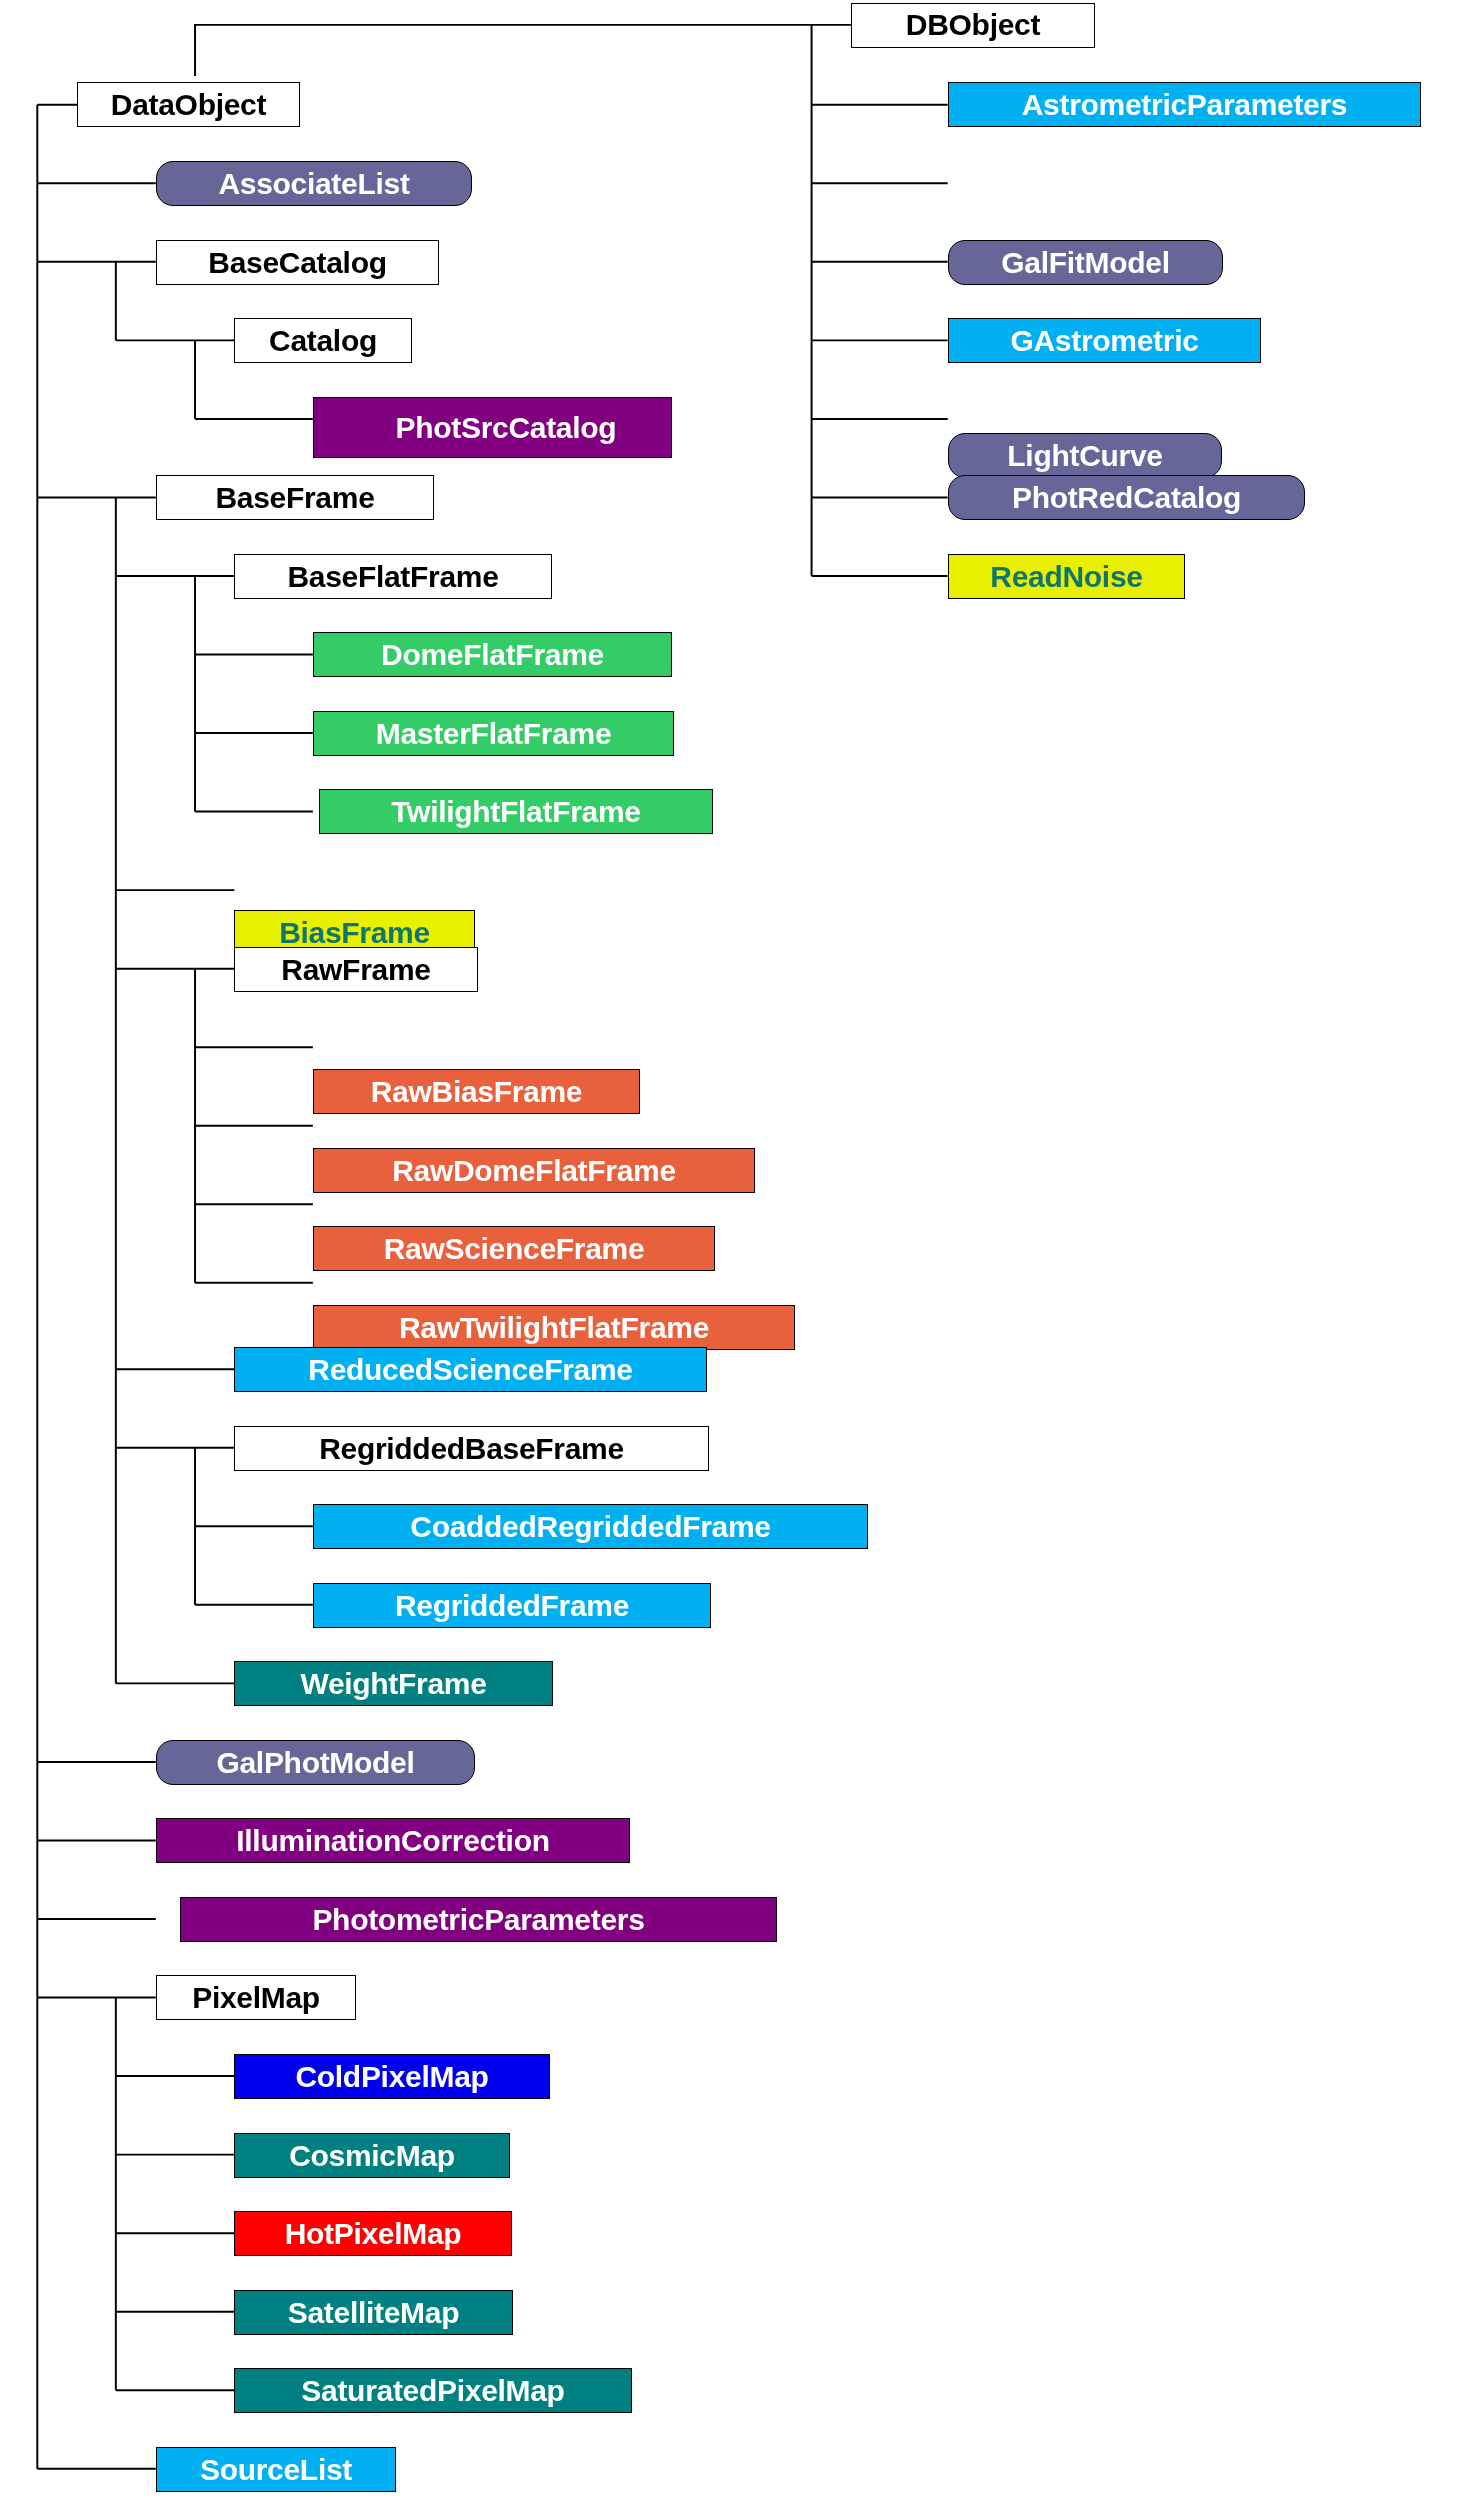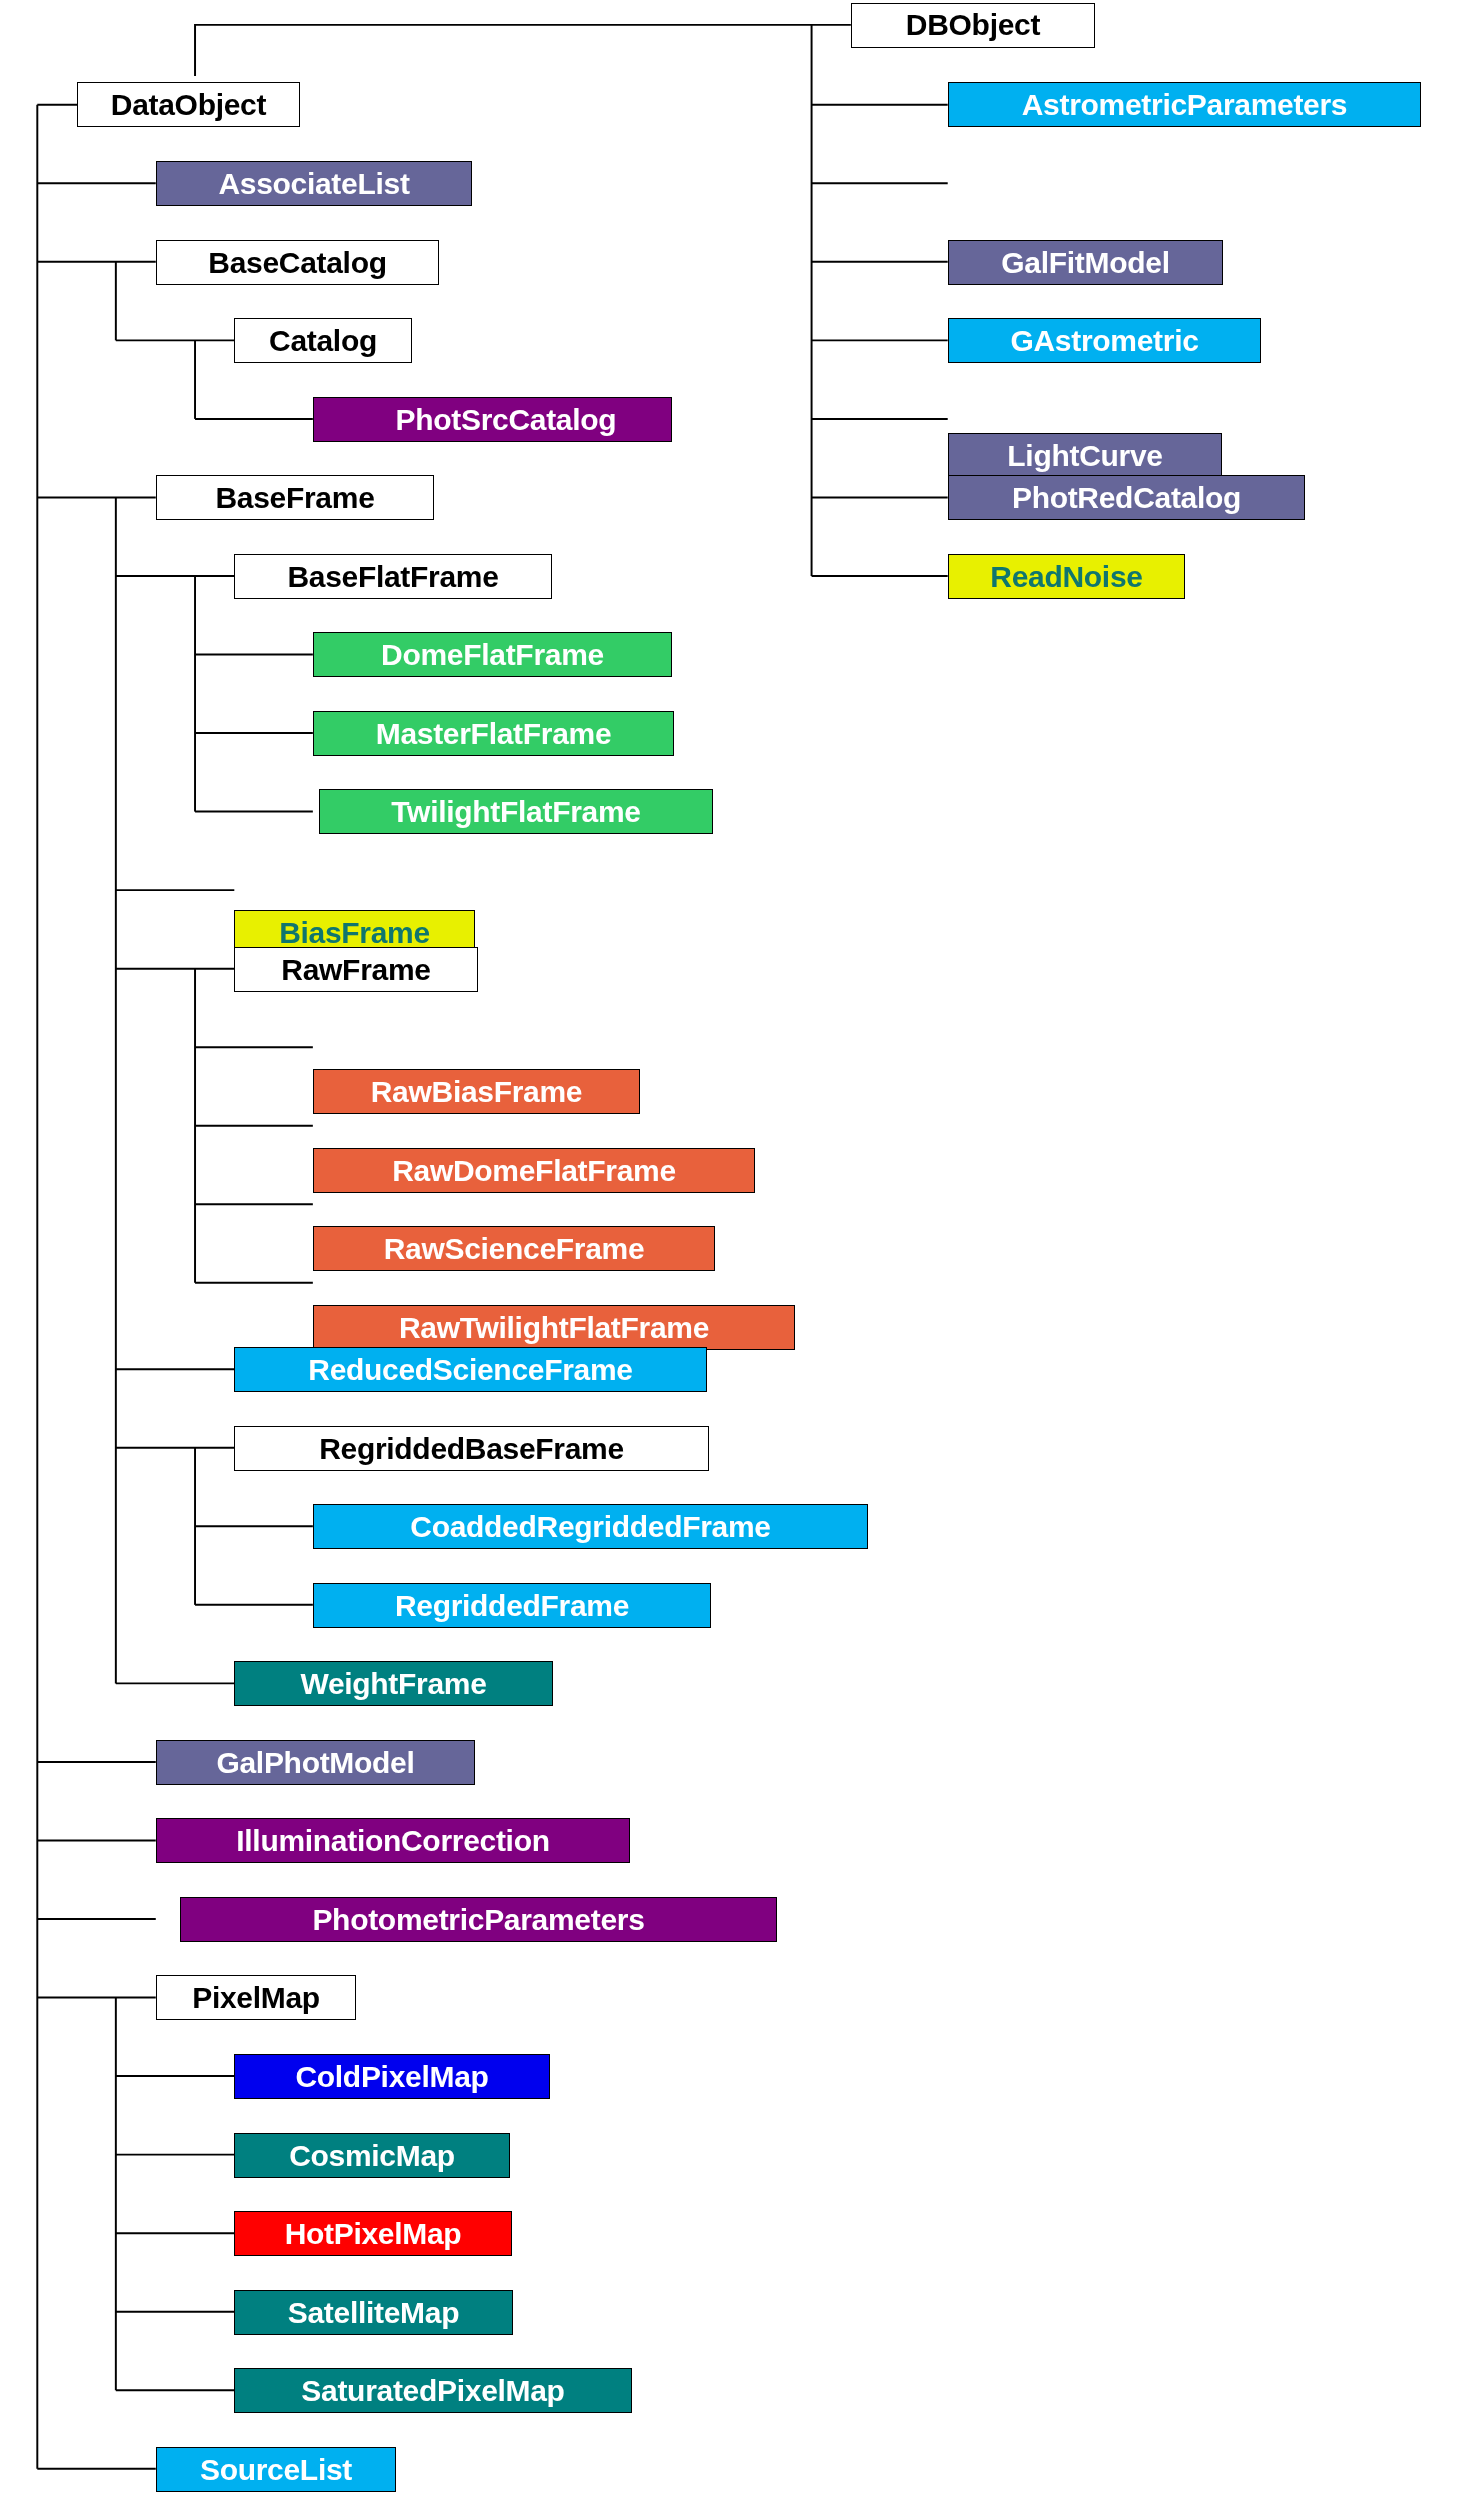--- a/index.html
+++ b/index.html
@@ -36,21 +36,21 @@
     font-weight: bold;
     font-size: 30px;
     letter-spacing: -0.3px;
     line-height: 1;
     padding: 0 9.2px;
   }
   .node.base {
     background: #ffffff;
     color: #000000;
   }
-  .node.slate   { background: #666699; color: #ffffff; }
+  .node.slate   { background: #666699; color: #ffffff; border-radius: 17px; }
   .node.purple  { background: #800080; color: #ffffff; }
   .node.cyan    { background: #00b0f0; color: #ffffff; }
   .node.green   { background: #33cc66; color: #ffffff; }
   .node.yellow  { background: #e8f000; color: #0f766e; }
   .node.orange  { background: #e8613c; color: #ffffff; margin-top: 44px; }
   .node.teal    { background: #008080; color: #ffffff; }
   .node.blue    { background: #0000ee; color: #ffffff; }
   .node.red     { background: #ff0000; color: #ffffff; }
 </style>
 </head>
@@ -157,21 +157,21 @@
   </div>
 
   <div class="node base" style="left:156px; top:240px; width:283px; height:45px;">
     <span>BaseCatalog</span>
   </div>
 
   <div class="node base" style="left:234px; top:318px; width:178px; height:45px;">
     <span>Catalog</span>
   </div>
 
-  <div class="node purple" style="left:313px; top:397px; width:359px; height:45px;padding-left:36px;">
+  <div class="node purple" style="left:313px; top:397px; width:359px; height:61px;padding-left:36px;">
     <span>PhotSrcCatalog</span>
   </div>
 
   <div class="node base" style="left:156px; top:475px; width:278px; height:45px;">
     <span>BaseFrame</span>
   </div>
 
   <div class="node base" style="left:234px; top:554px; width:318px; height:45px;">
     <span>BaseFlatFrame</span>
   </div>

